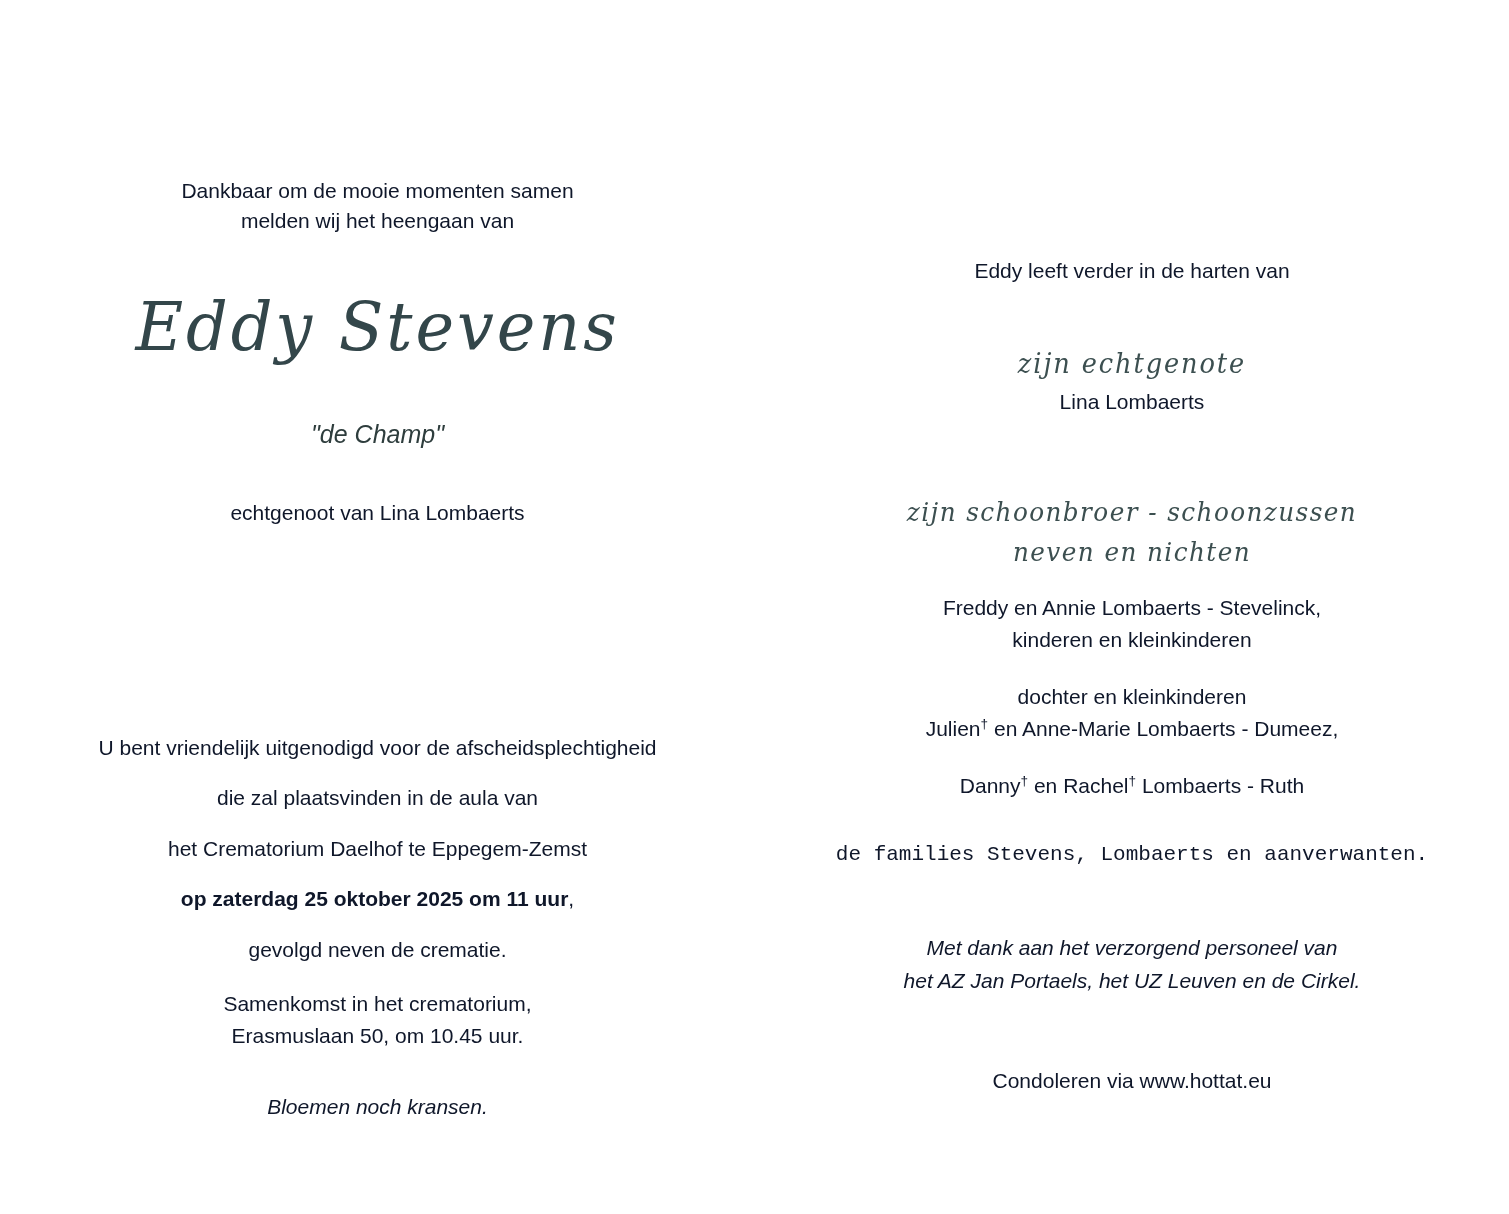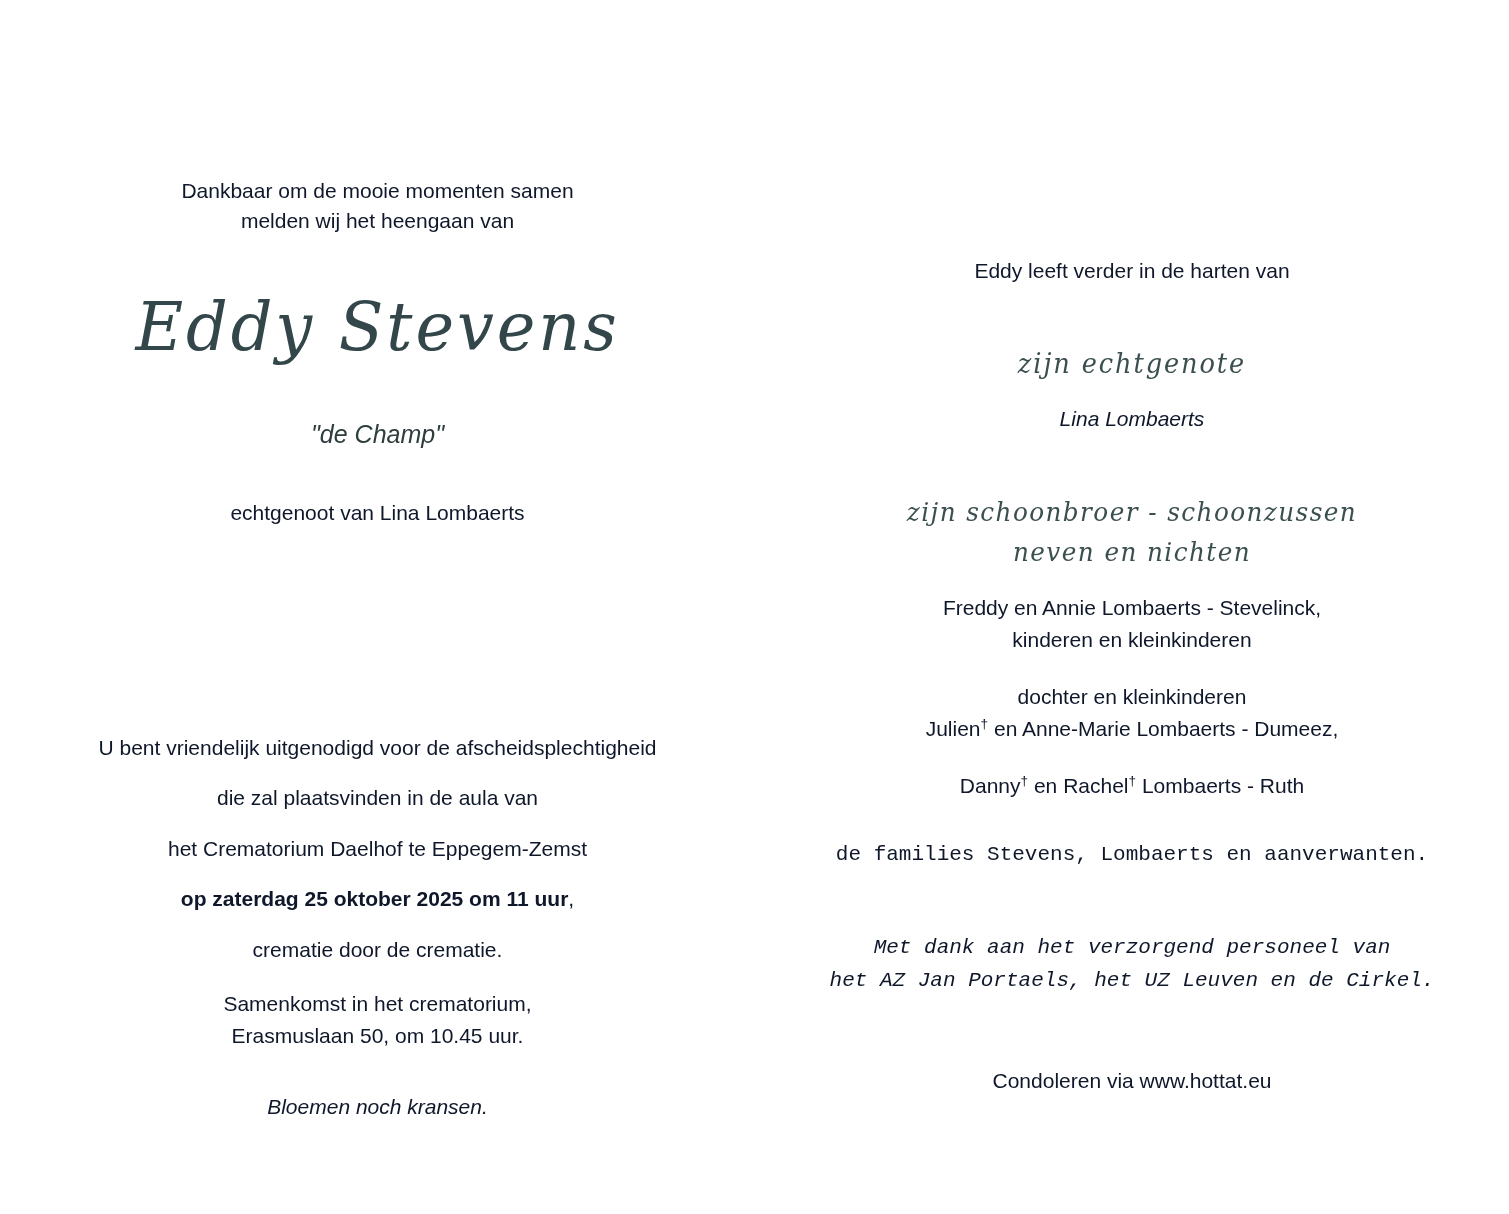--- a/index.html
+++ b/index.html
@@ -135,23 +135,22 @@
     font-family: "DejaVu Serif", serif;
     font-style: italic;
     font-size: 27px;
     color: #3c4f50;
     letter-spacing: 2px;
     transform: scaleX(0.95);
   }
   .wife-name {
     position: absolute;
     left: 0;
-    top: 404px;
-    width: 754px;
-    font-style: italic;
+    top: 387px;
+    width: 754px;
   }
 
   .script-family {
     position: absolute;
     left: 0;
     top: 492px;
     width: 754px;
     text-align: center;
     font-family: "DejaVu Serif", serif;
     font-style: italic;
@@ -181,21 +180,21 @@
     font-family: Liberation Mono, monospace;
   }
 
   .thanks {
     position: absolute;
     left: 0;
     top: 932px;
     width: 754px;
     font-style: italic;
   }
-  .thanks .line { line-height: 1.55; font-family: Liberation Mono, monospace; }
+  .thanks .line { line-height: 1.55; }
 
   .condolence {
     position: absolute;
     left: 0;
     top: 1066px;
     width: 754px;
   }
 </style>
 </head>
 <body>
@@ -214,21 +213,21 @@
     <div class="nickname">"de Champ"</div>
 
     <div class="spouse t">echtgenoot van Lina Lombaerts</div>
 
 
     <div class="ceremony t">
       <div class="line">U bent vriendelijk uitgenodigd voor de afscheidsplechtigheid</div>
       <div class="line">die zal plaatsvinden in de aula van</div>
       <div class="line">het Crematorium Daelhof te Eppegem-Zemst</div>
       <div class="line"><b>op zaterdag 25 oktober 2025 om 11 uur</b><span>,</span></div>
-      <div class="line">crematie door de crematie.</div>
+      <div class="line">gevolgd neven de crematie.</div>
     </div>
 
     <div class="gathering t">
       <div class="line">Samenkomst in het crematorium,</div>
       <div class="line">Erasmuslaan 50, om 10.45 uur.</div>
     </div>
 
     <div class="flowers t">Bloemen noch kransen.</div>
 
   </div>

